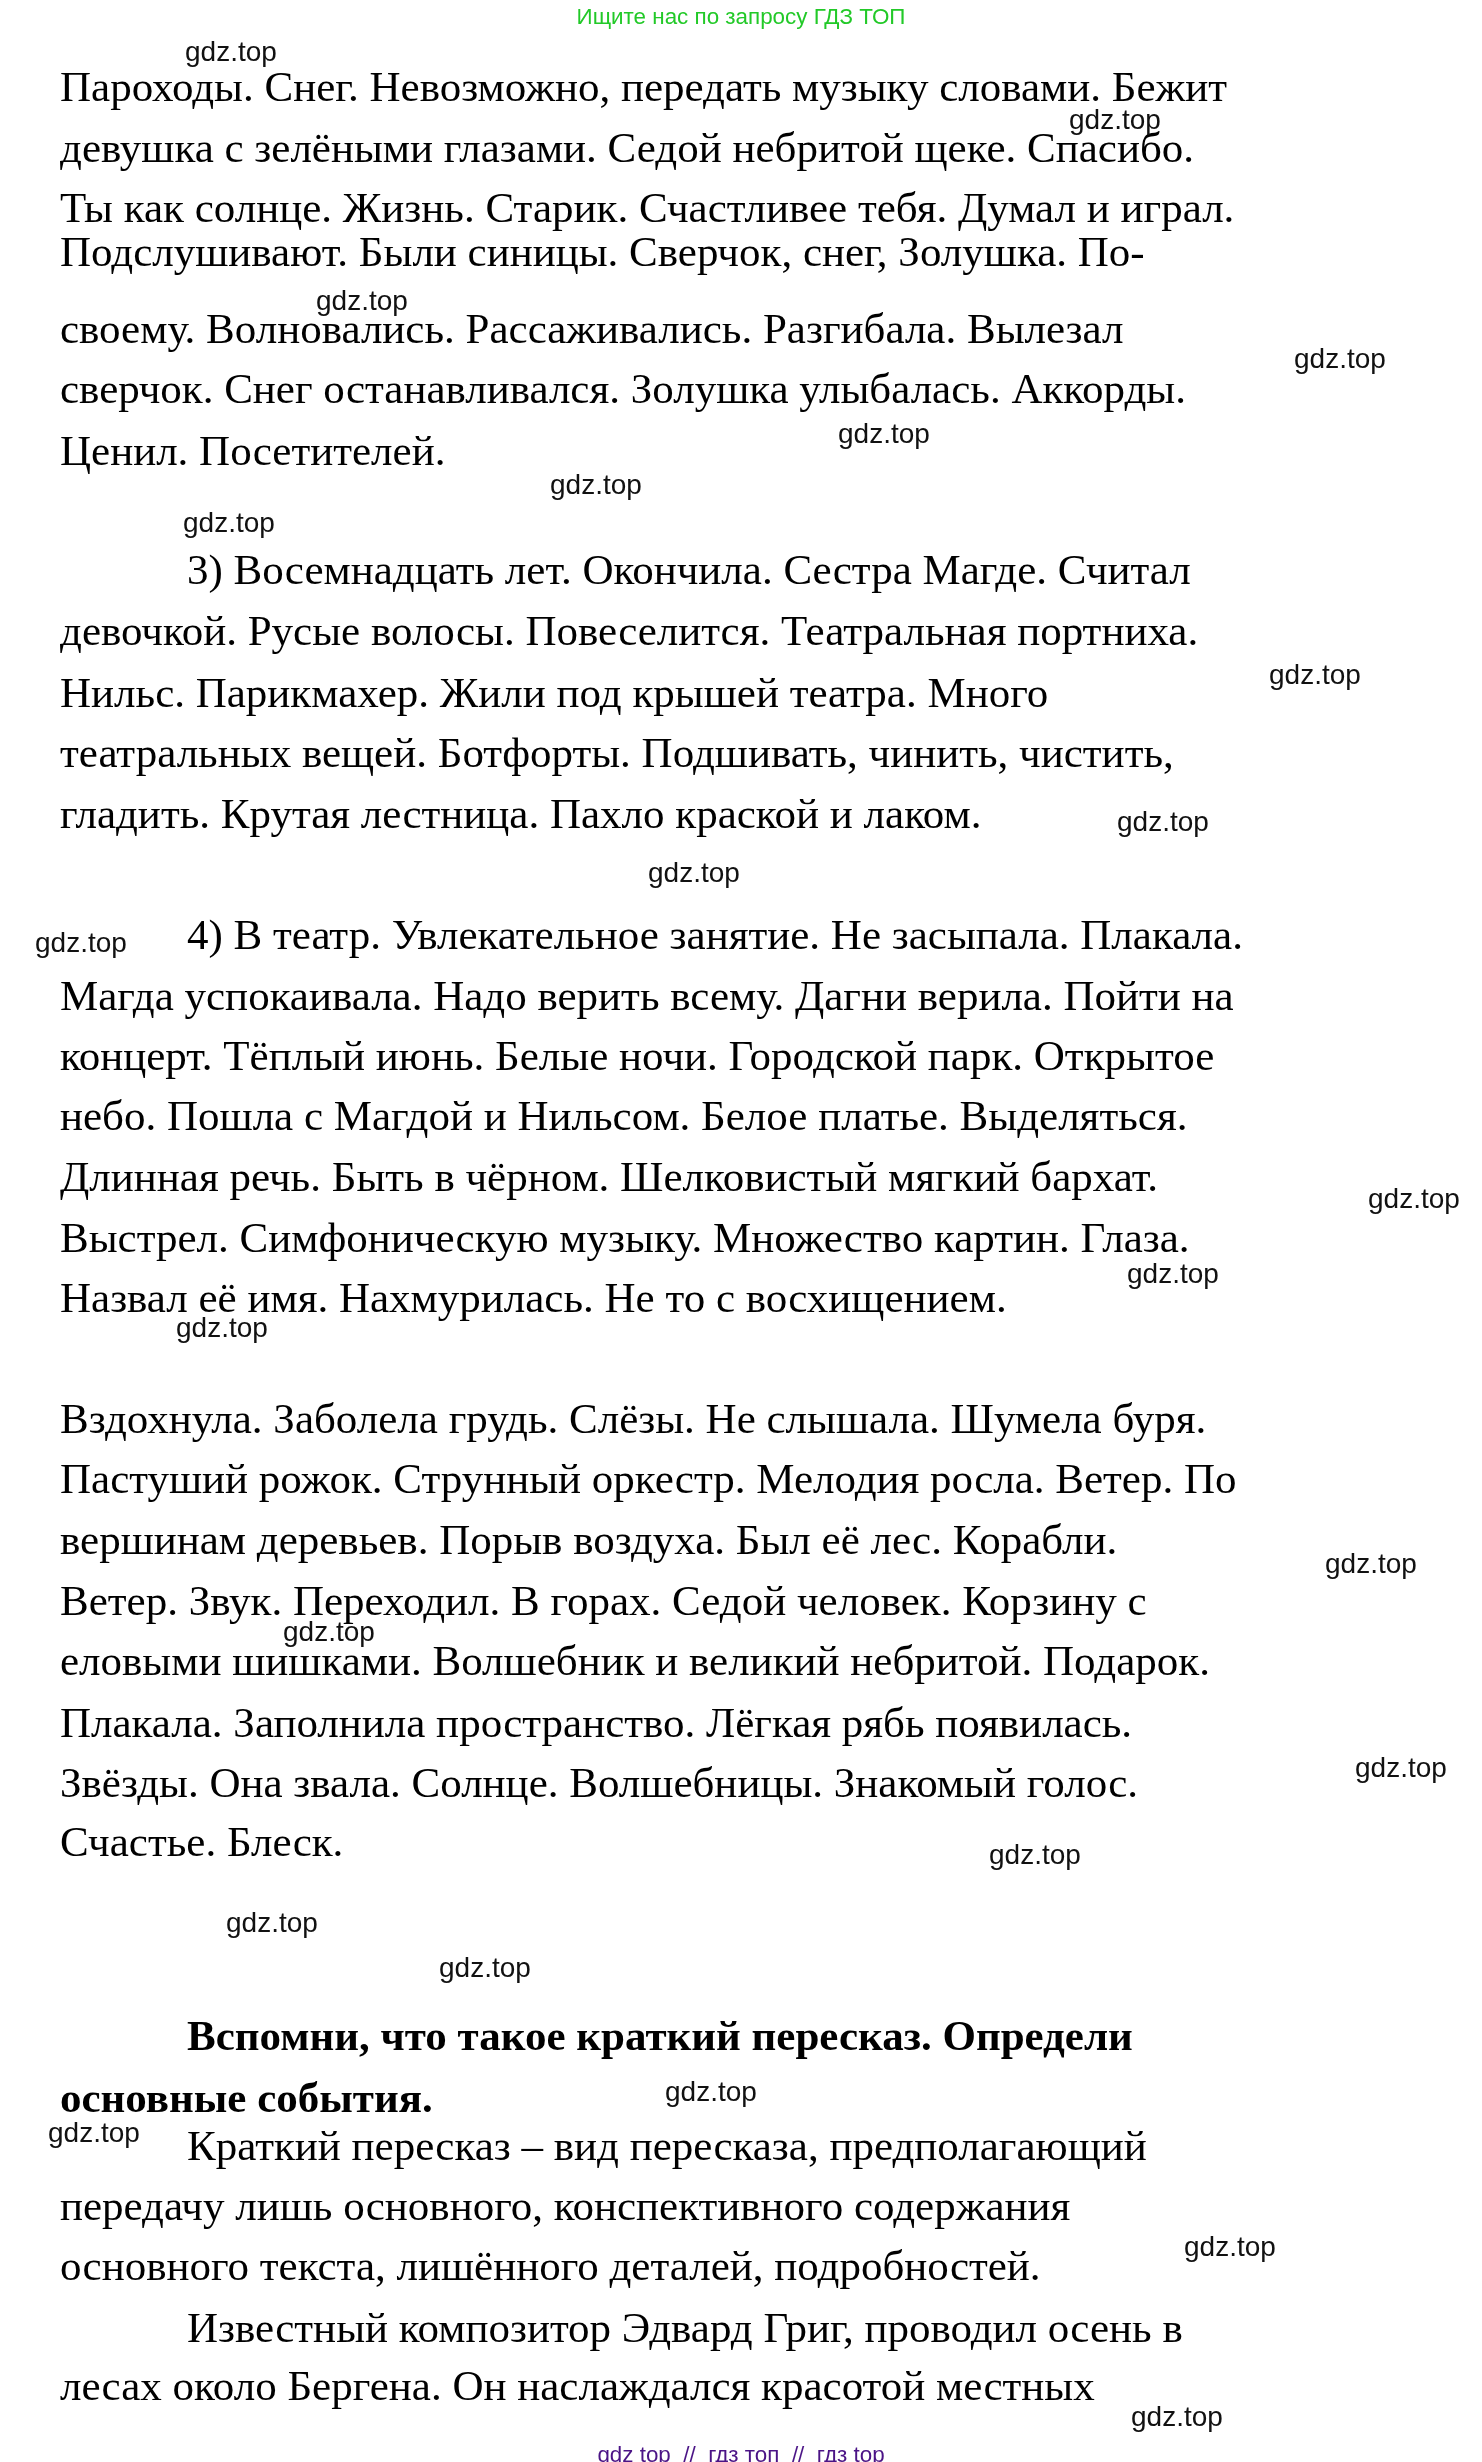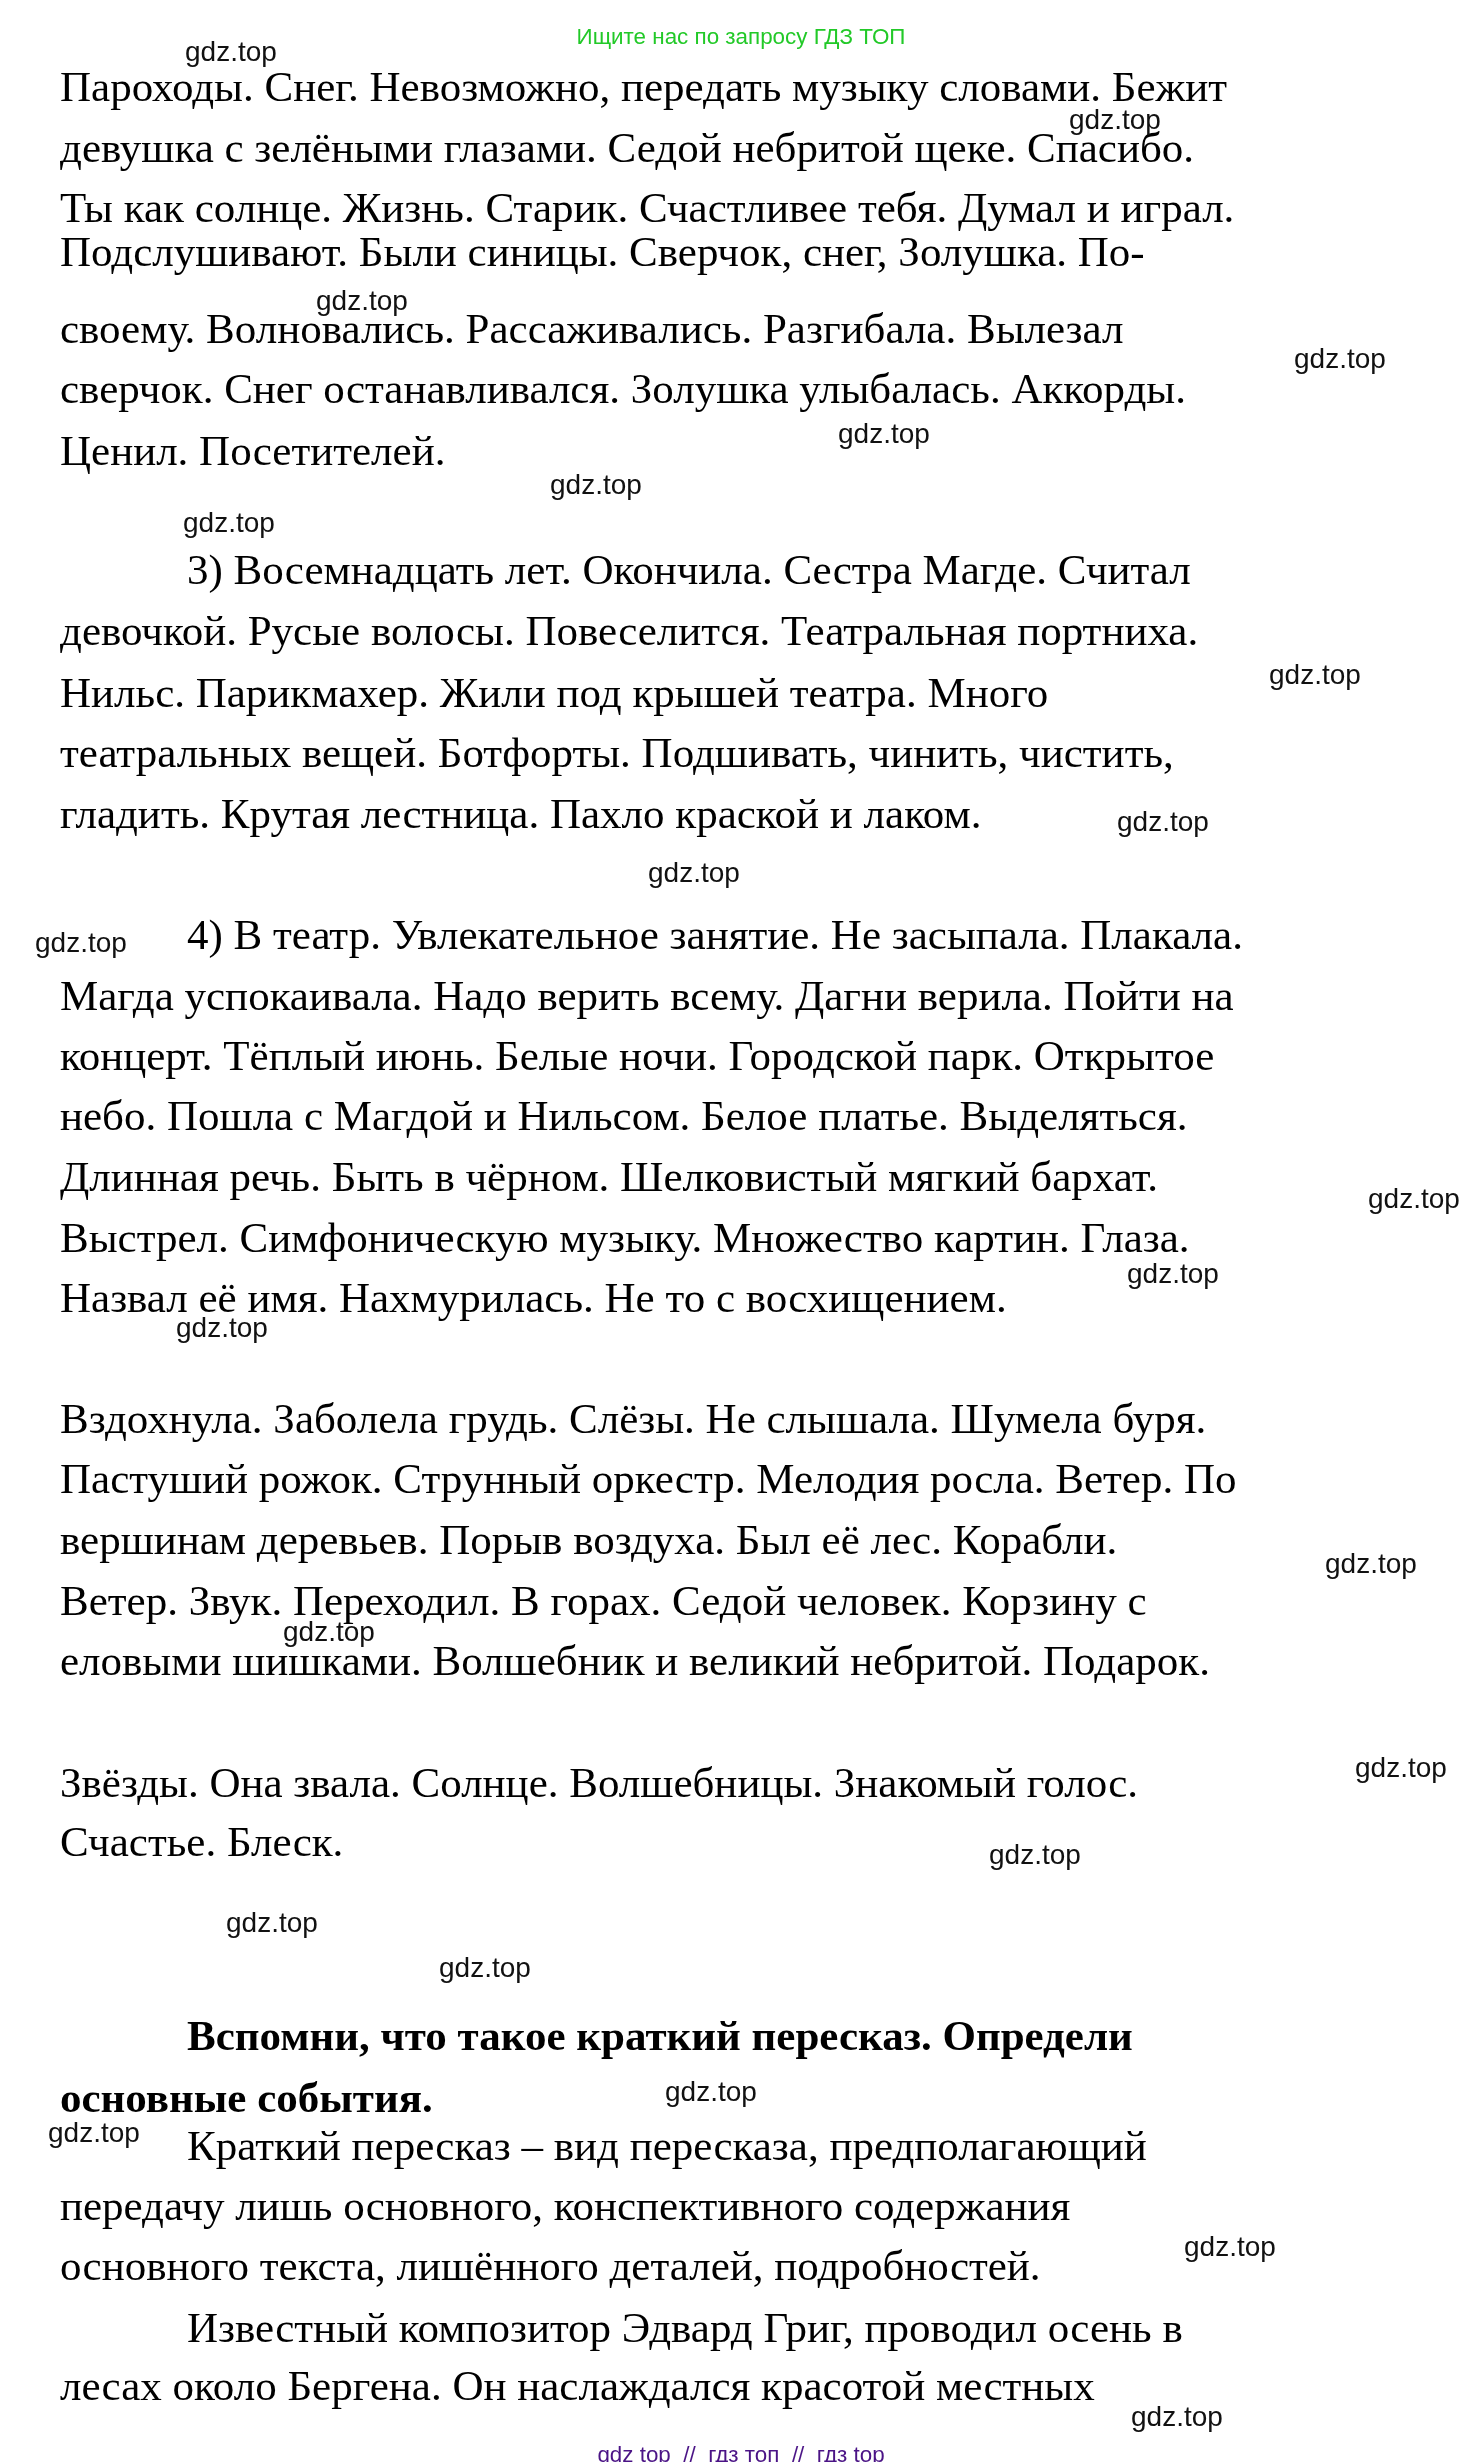--- a/index.html
+++ b/index.html
@@ -1,21 +1,21 @@
 <!DOCTYPE html>
 <html style="font-size:13.3px"><head>
 <meta charset="utf-8">
 <style>
   html, body { margin: 0; padding: 0; background: #ffffff; }
   body { width: 1482px; height: 2462px; position: relative; overflow: hidden; }
   .page { position: absolute; left: 0; top: 0; width: 1482px; height: 2462px; background: #fff; }
   .top-banner {
     position: absolute; left: 0; width: 1482px; top: 1.7px; height: 30px;
     text-align: center; font-family: "Liberation Sans", sans-serif;
-    font-size: 22.4px; line-height: 30px; color: #22c928; margin-top: 20px;
+    font-size: 22.4px; line-height: 30px; color: #22c928;
   }
   .bottom-banner {
     position: absolute; left: 0; width: 1482px; top: 2441px; height: 28px;
     text-align: center; font-family: "Liberation Sans", sans-serif;
     font-size: 22.4px; line-height: 28px; color: #4b1486; white-space: pre;
   }
   .line {
     position: absolute; left: 60px; height: 61px; line-height: 61px;
     font-family: "Liberation Serif", serif; font-size: 43px; color: #000;
     white-space: nowrap; transform: translateY(-50%);
@@ -53,20 +53,21 @@
   <div class="line" style="top:1055px">концерт. Тёплый июнь. Белые ночи. Городской парк. Открытое</div>
   <div class="line" style="top:1115px">небо. Пошла с Магдой и Нильсом. Белое платье. Выделяться.</div>
   <div class="line" style="top:1237px">Выстрел. Симфоническую музыку. Множество картин. Глаза.</div>
   <div class="line" style="top:1176px">Длинная речь. Быть в чёрном. Шелковистый мягкий бархат.</div>
   <div class="line" style="top:1297px">Назвал её имя. Нахмурилась. Не то с восхищением.</div>
   <div class="line" style="top:1418px">Вздохнула. Заболела грудь. Слёзы. Не слышала. Шумела буря.</div>
   <div class="line" style="top:1478px">Пастуший рожок. Струнный оркестр. Мелодия росла. Ветер. По</div>
   <div class="line" style="top:1539px">вершинам деревьев. Порыв воздуха. Был её лес. Корабли.</div>
   <div class="line" style="top:1600px">Ветер. Звук. Переходил. В горах. Седой человек. Корзину с</div>
   <div class="line" style="top:1660px">еловыми шишками. Волшебник и великий небритой. Подарок.</div>
+  <div class="line" style="top:1722px">Плакала. Заполнила пространство. Лёгкая рябь появилась.</div>
   <div class="line" style="top:1782px">Звёзды. Она звала. Солнце. Волшебницы. Знакомый голос.</div>
   <div class="line" style="top:1841px">Счастье. Блеск.</div>
 
   <div class="line indent bold" style="top:2023px">Вспомни, что такое краткий пересказ. Определи</div>
   <div class="line bold" style="top:2085px">основные события.</div>
 
   <div class="line indent" style="top:2145px">Краткий пересказ – вид пересказа, предполагающий</div>
   <div class="line" style="top:2205px">передачу лишь основного, конспективного содержания</div>
   <div class="line" style="top:2265px">основного текста, лишённого деталей, подробностей.</div>
 

